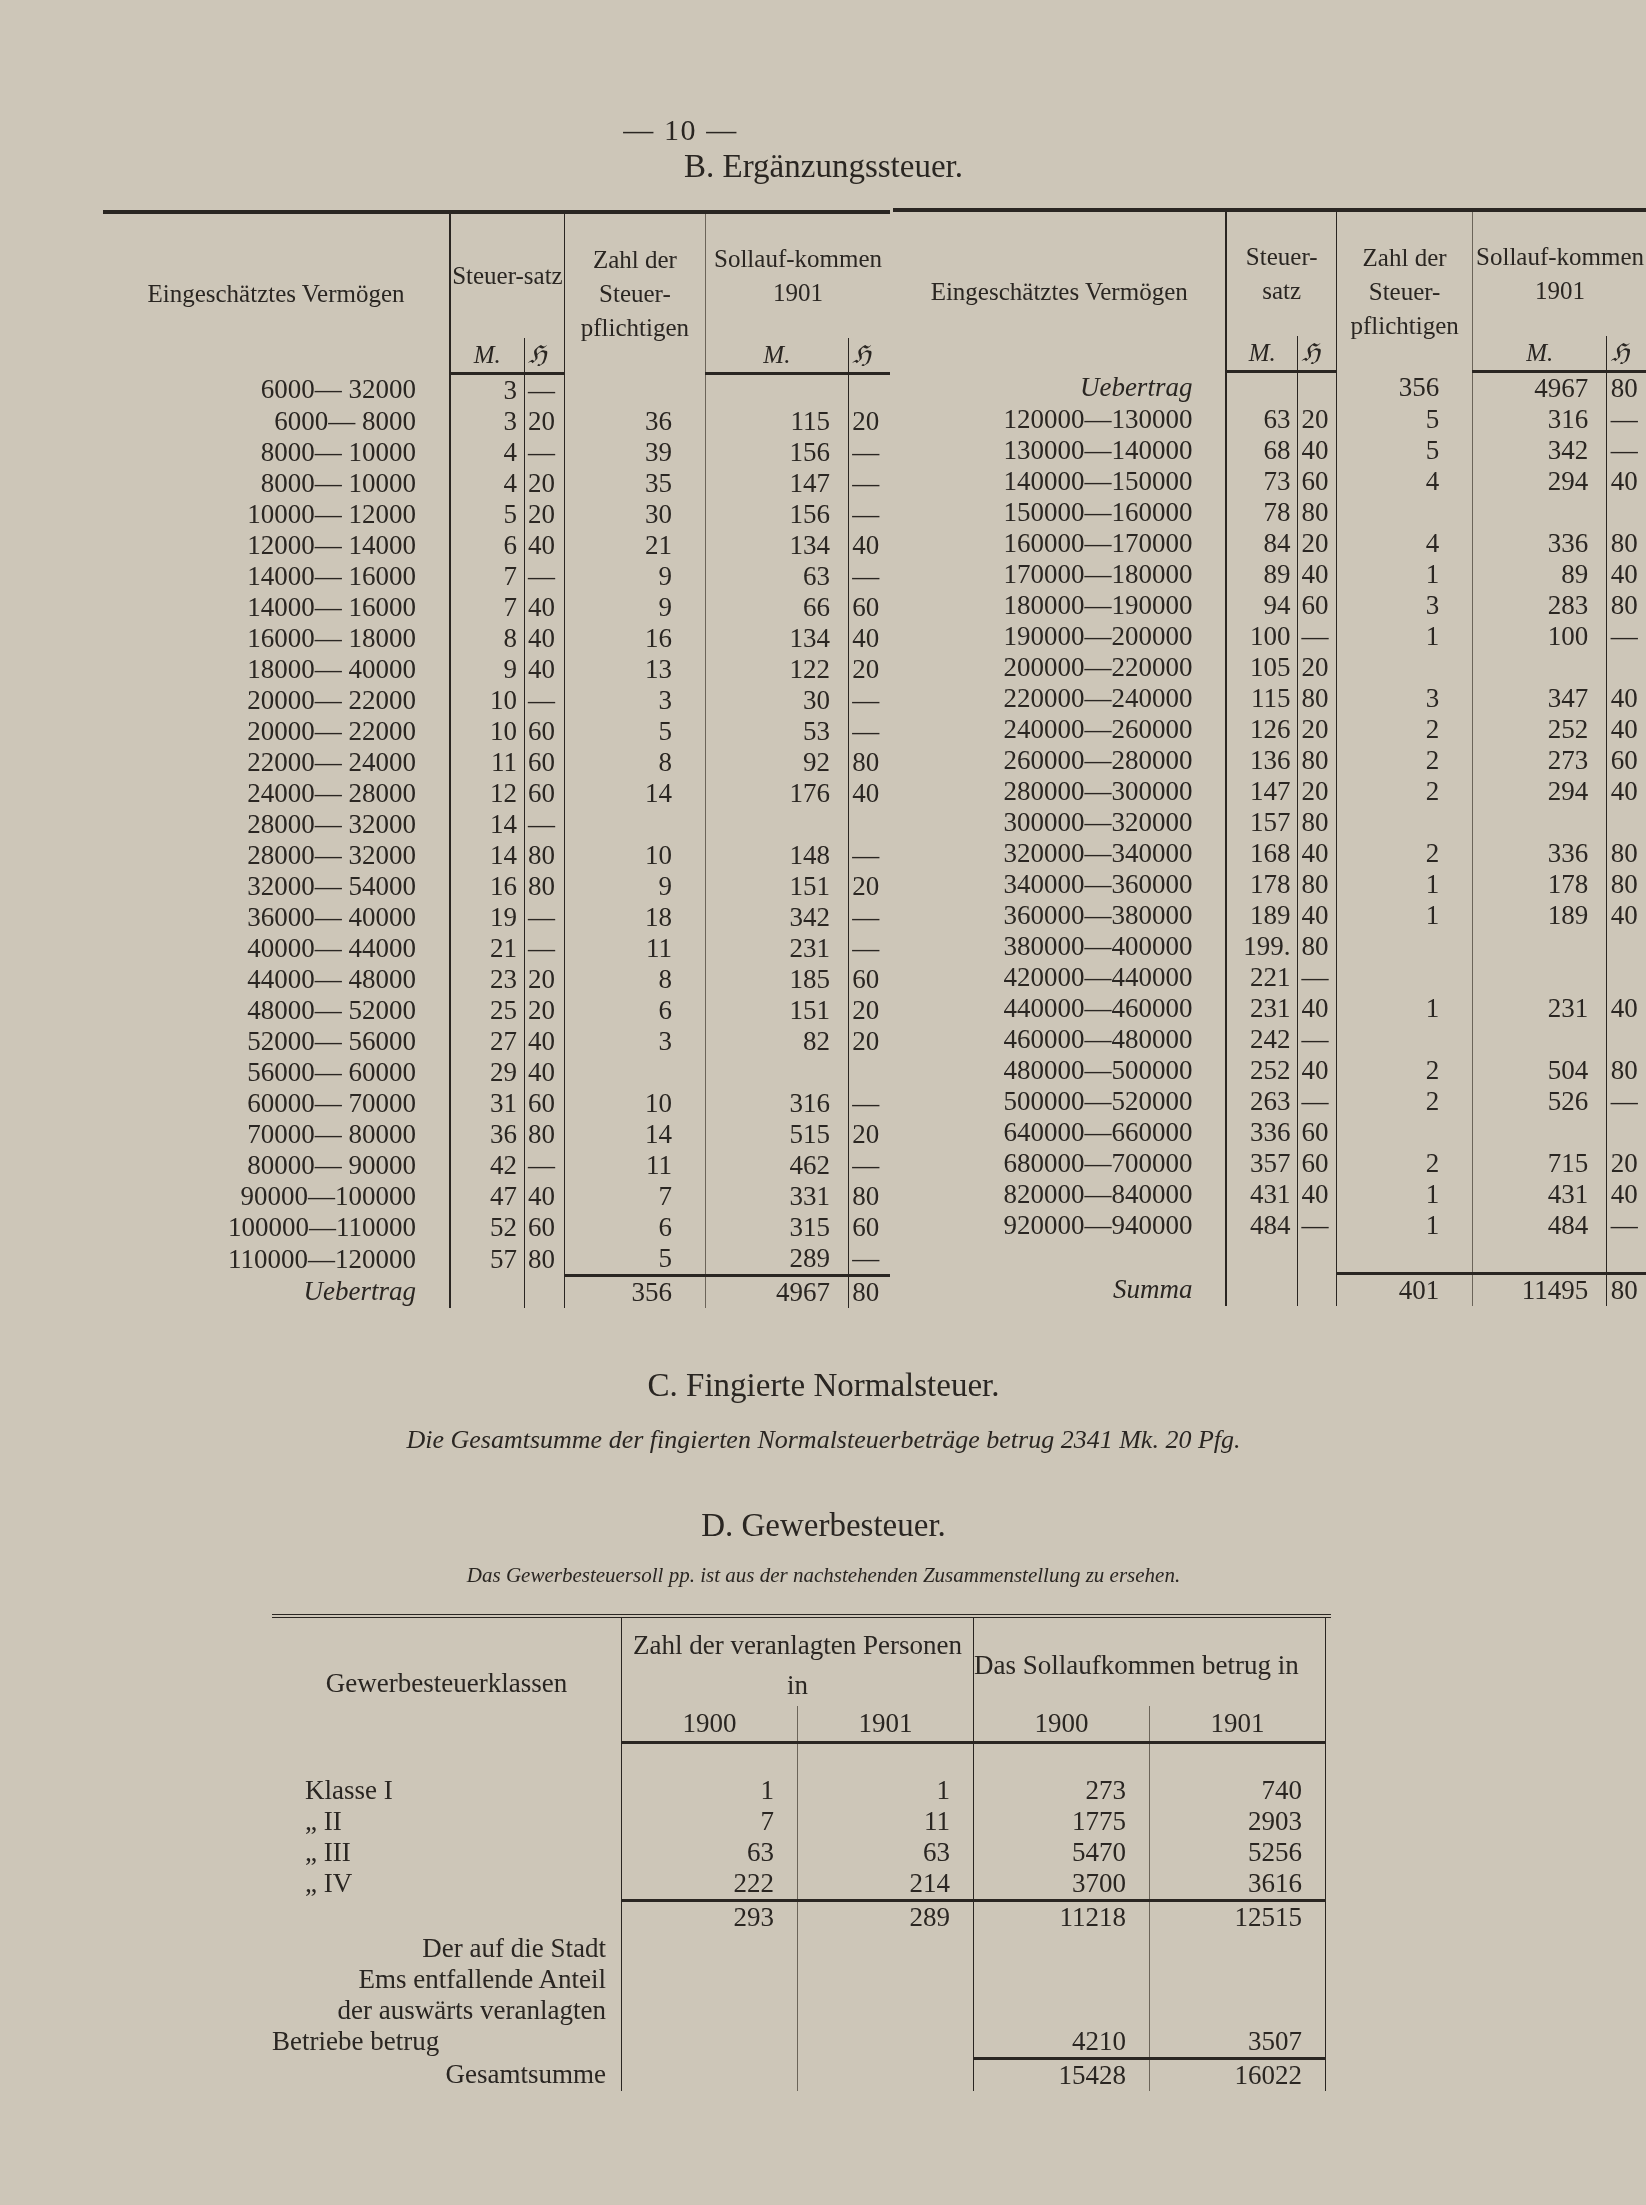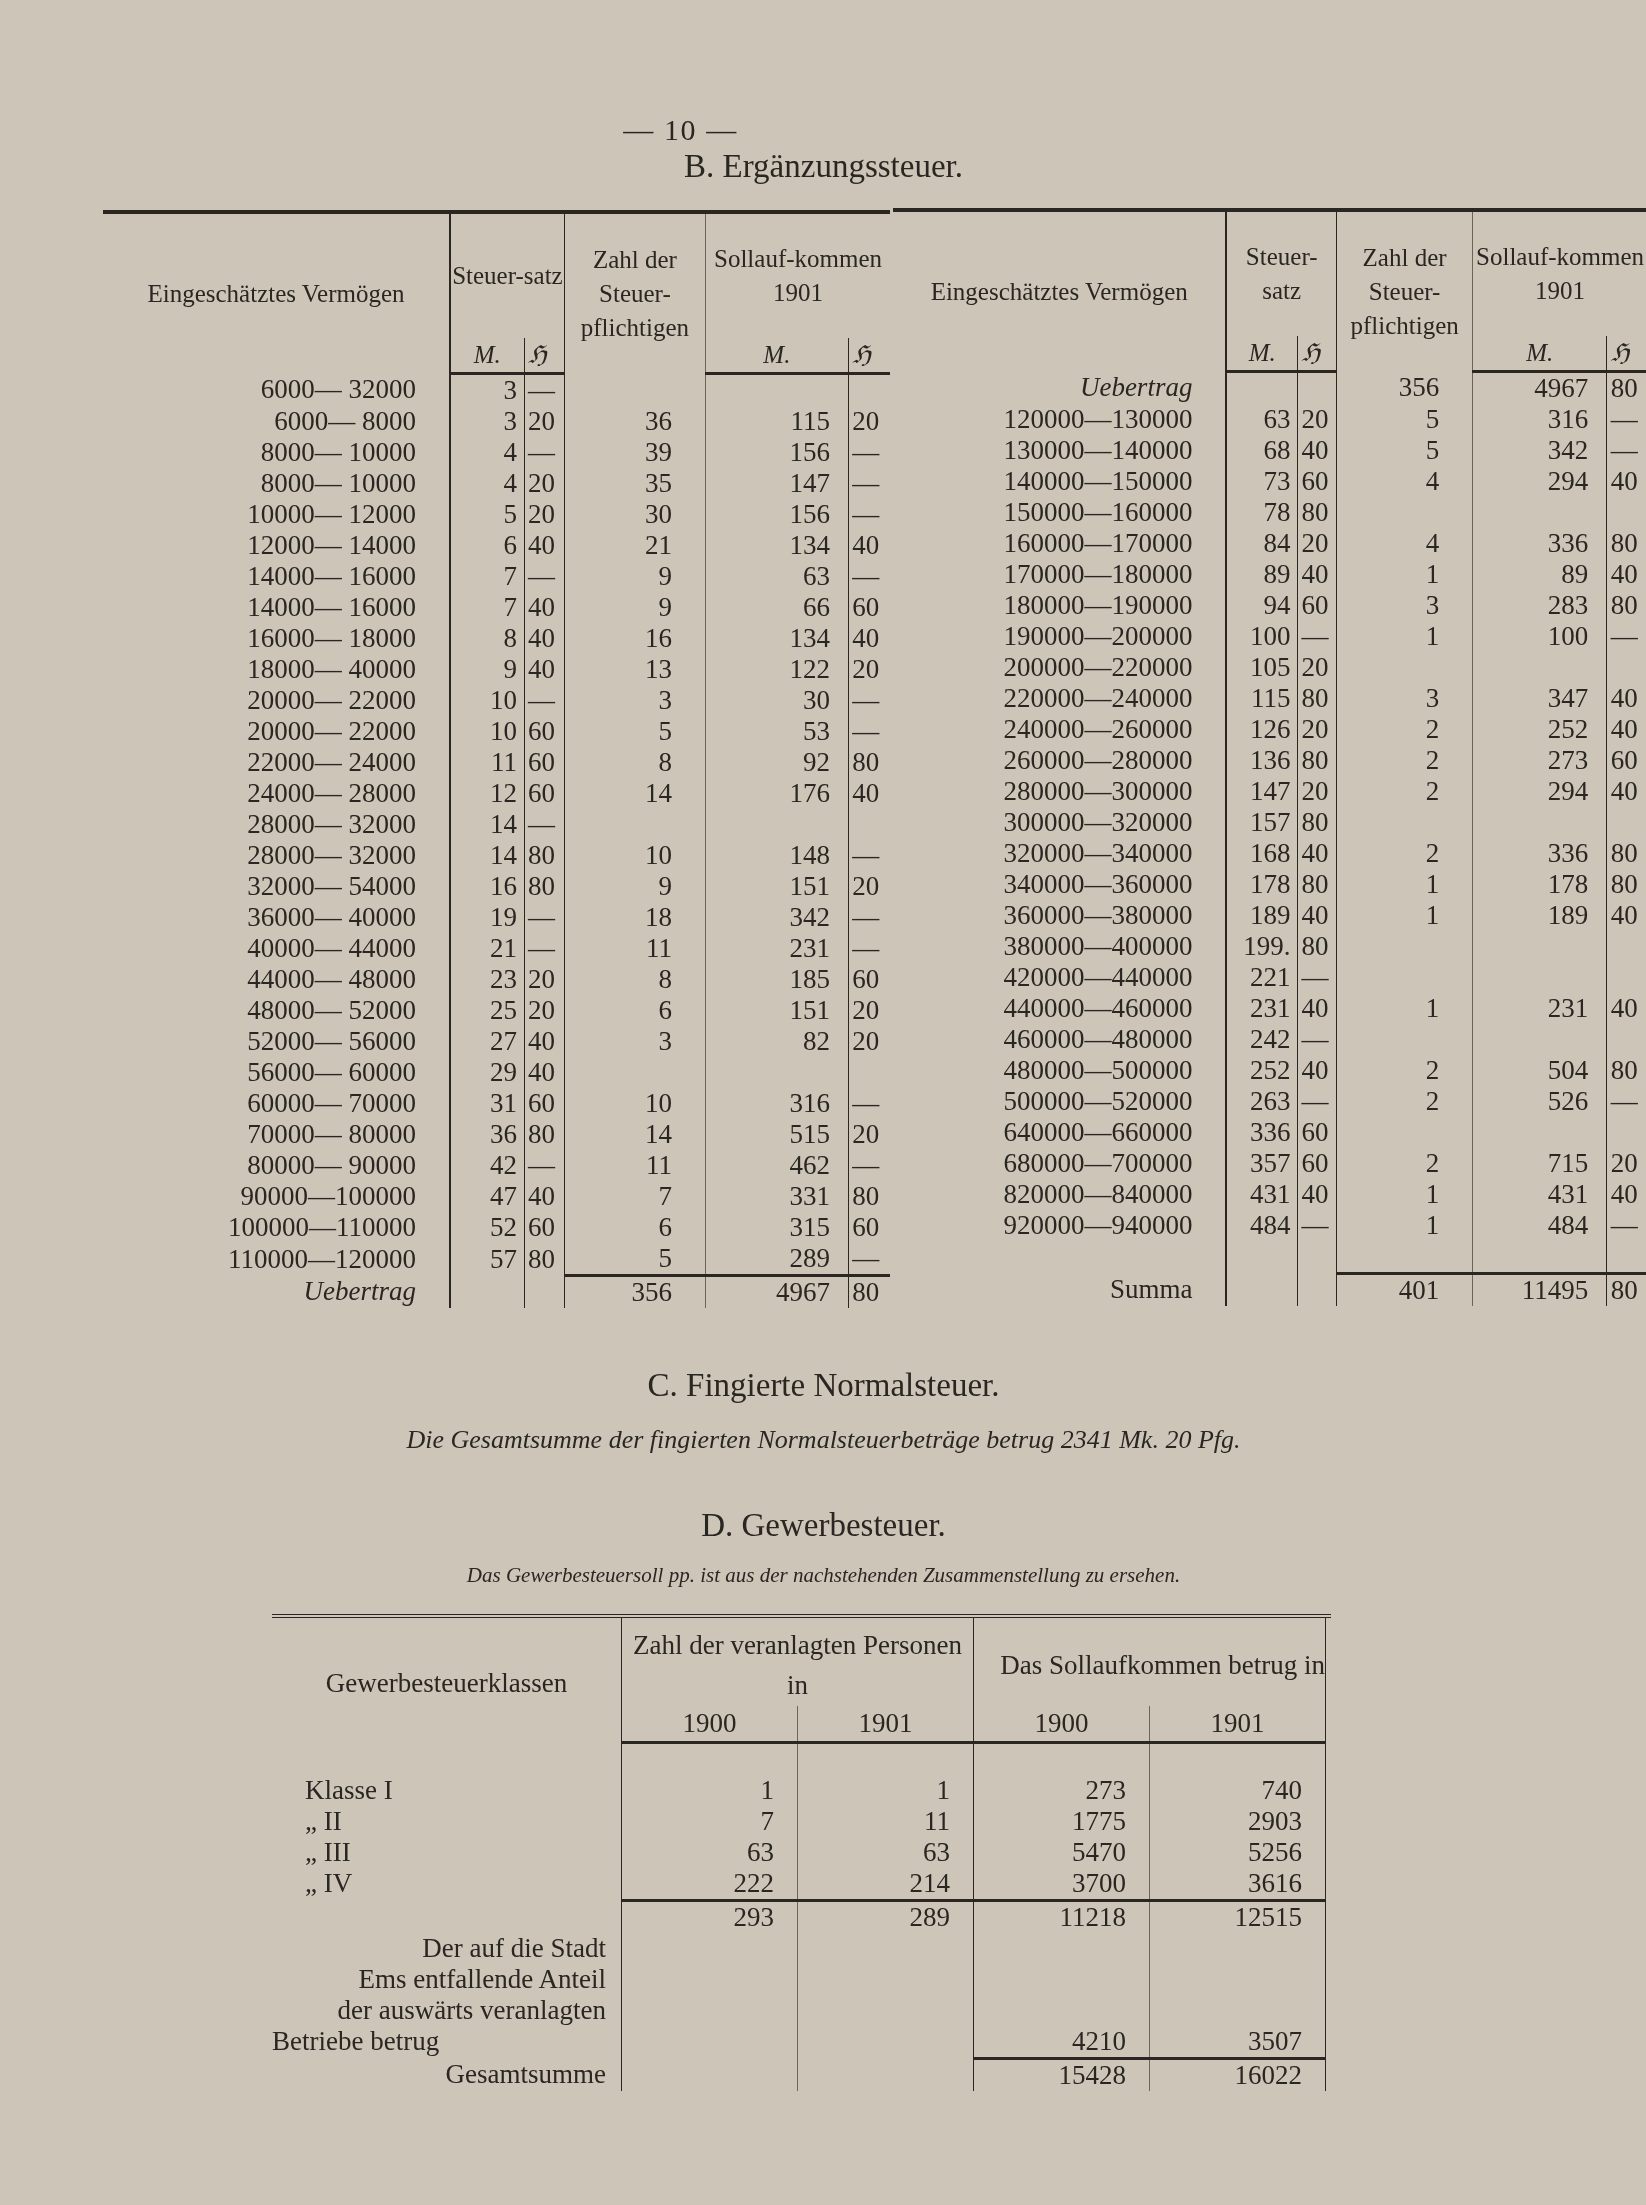--- a/index.html
+++ b/index.html
@@ -554,42 +554,42 @@
       </tr>
       <tr>
         <td class="c-range"></td>
         <td class="c-m"></td>
         <td class="c-pf"></td>
         <td class="c-n"></td>
         <td class="c-sm"></td>
         <td class="c-spf"></td>
       </tr>
       <tr class="sumline">
-        <td class="c-range" style="">Summa</td>
+        <td class="c-range" style="font-style: italic;">Summa</td>
         <td class="c-m"></td>
         <td class="c-pf"></td>
         <td class="c-n">401</td>
         <td class="c-sm">11495</td>
         <td class="c-spf">80</td>
       </tr>
     </tbody>
 </table>
 
 <div class="section-title" style="top:1367px;">C. Fingierte Normalsteuer.</div>
 <div class="para" style="top:1425px;">Die Gesamtsumme der fingierten Normalsteuerbeträge betrug 2341 Mk. 20 Pfg.</div>
 
 <div class="section-title" style="top:1507px;">D. Gewerbesteuer.</div>
 <div class="para" style="top:1563px; font-size:21px;">Das Gewerbesteuersoll pp. ist aus der nachstehenden Zusammenstellung zu ersehen.</div>
 
 <table class="gtable">
   <thead>
     <tr class="g-top g-hdr">
       <th class="g-label" rowspan="2" style="text-align:center;padding-right:0 !important;">Gewerbesteuerklassen</th>
       <th class="g-col" colspan="2" style="text-align:center;padding-right:0 !important;">Zahl der veranlagten Personen in</th>
-      <th class="g-col" colspan="2" style="text-align:right;padding-right:0 !important;">Das Sollaufkommen betrug in</th>
+      <th class="g-col" colspan="2" style="text-align:left;padding-right:0 !important;">Das Sollaufkommen betrug in</th>
       <th class="g-end" rowspan="2"></th>
     </tr>
     <tr class="g-sub">
       <th class="g-col" style="text-align:center;padding-right:0 !important;border-left:1.6px solid #2a2622;">1900</th>
       <th class="yr" style="width:152px;">1901</th>
       <th class="g-col" style="text-align:center;padding-right:0 !important;">1900</th>
       <th class="yr" style="width:152px;">1901</th>
     </tr>
   </thead>
   <tbody id="g-body">

